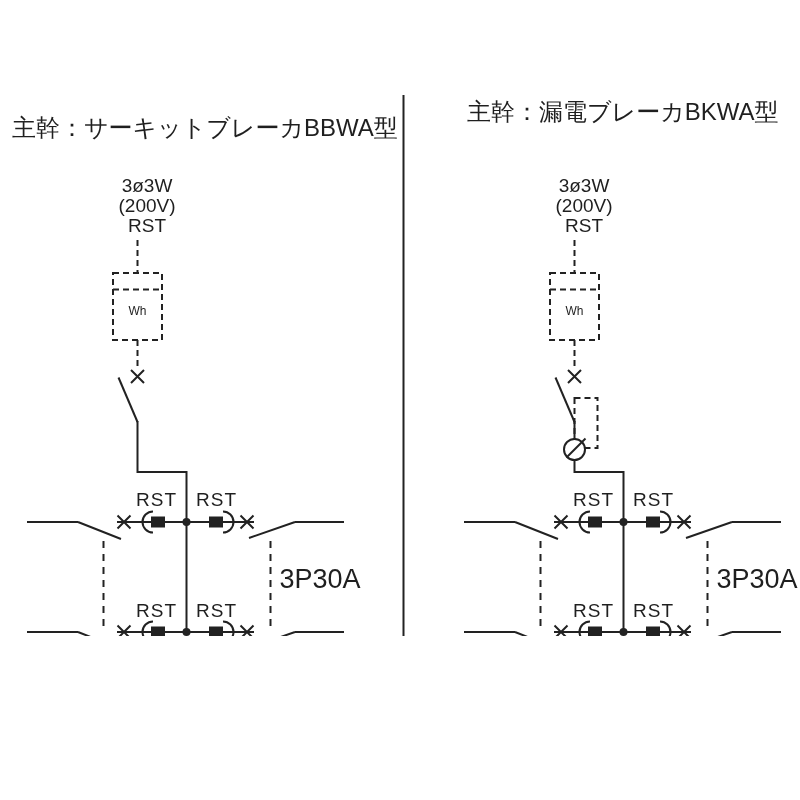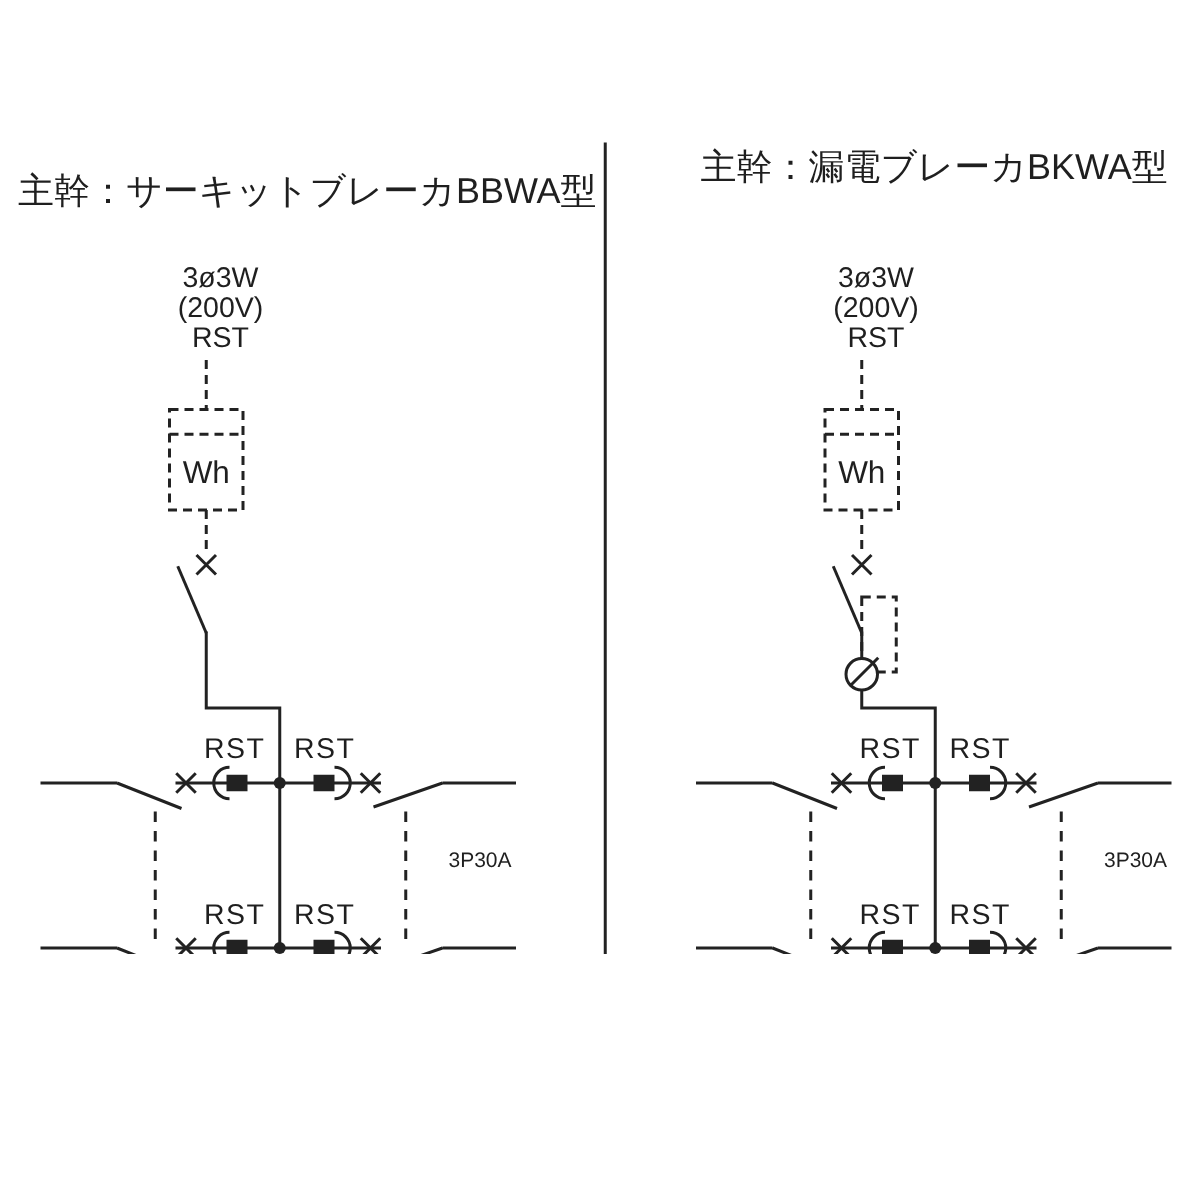--- a/index.html
+++ b/index.html
@@ -20,23 +20,23 @@
   .t {
     position: absolute;
     color: #1f1f1f;
     white-space: nowrap;
     line-height: 1.0;
   }
   .cx { transform: translateX(-50%); }
   .title { font-size: 24px; letter-spacing: 0px; }
   .src { text-align: center; font-size: 19px; }
   .src div { height: 20px; margin-left: 19px; }
-  .whlbl { font-size: 21px; }
+  .whlbl { font-size: 12px; }
   .phlbl { font-size: 19px; letter-spacing: 1px; }
-  .rating { font-size: 14px; }
+  .rating { font-size: 27px; }
 </style>
 </head>
 <body>
 
 <div class="canvas">
 
   <svg class="wires" width="800" height="800" viewBox="0 0 800 800">
     <defs>
 
       <g id="meter-drop">

